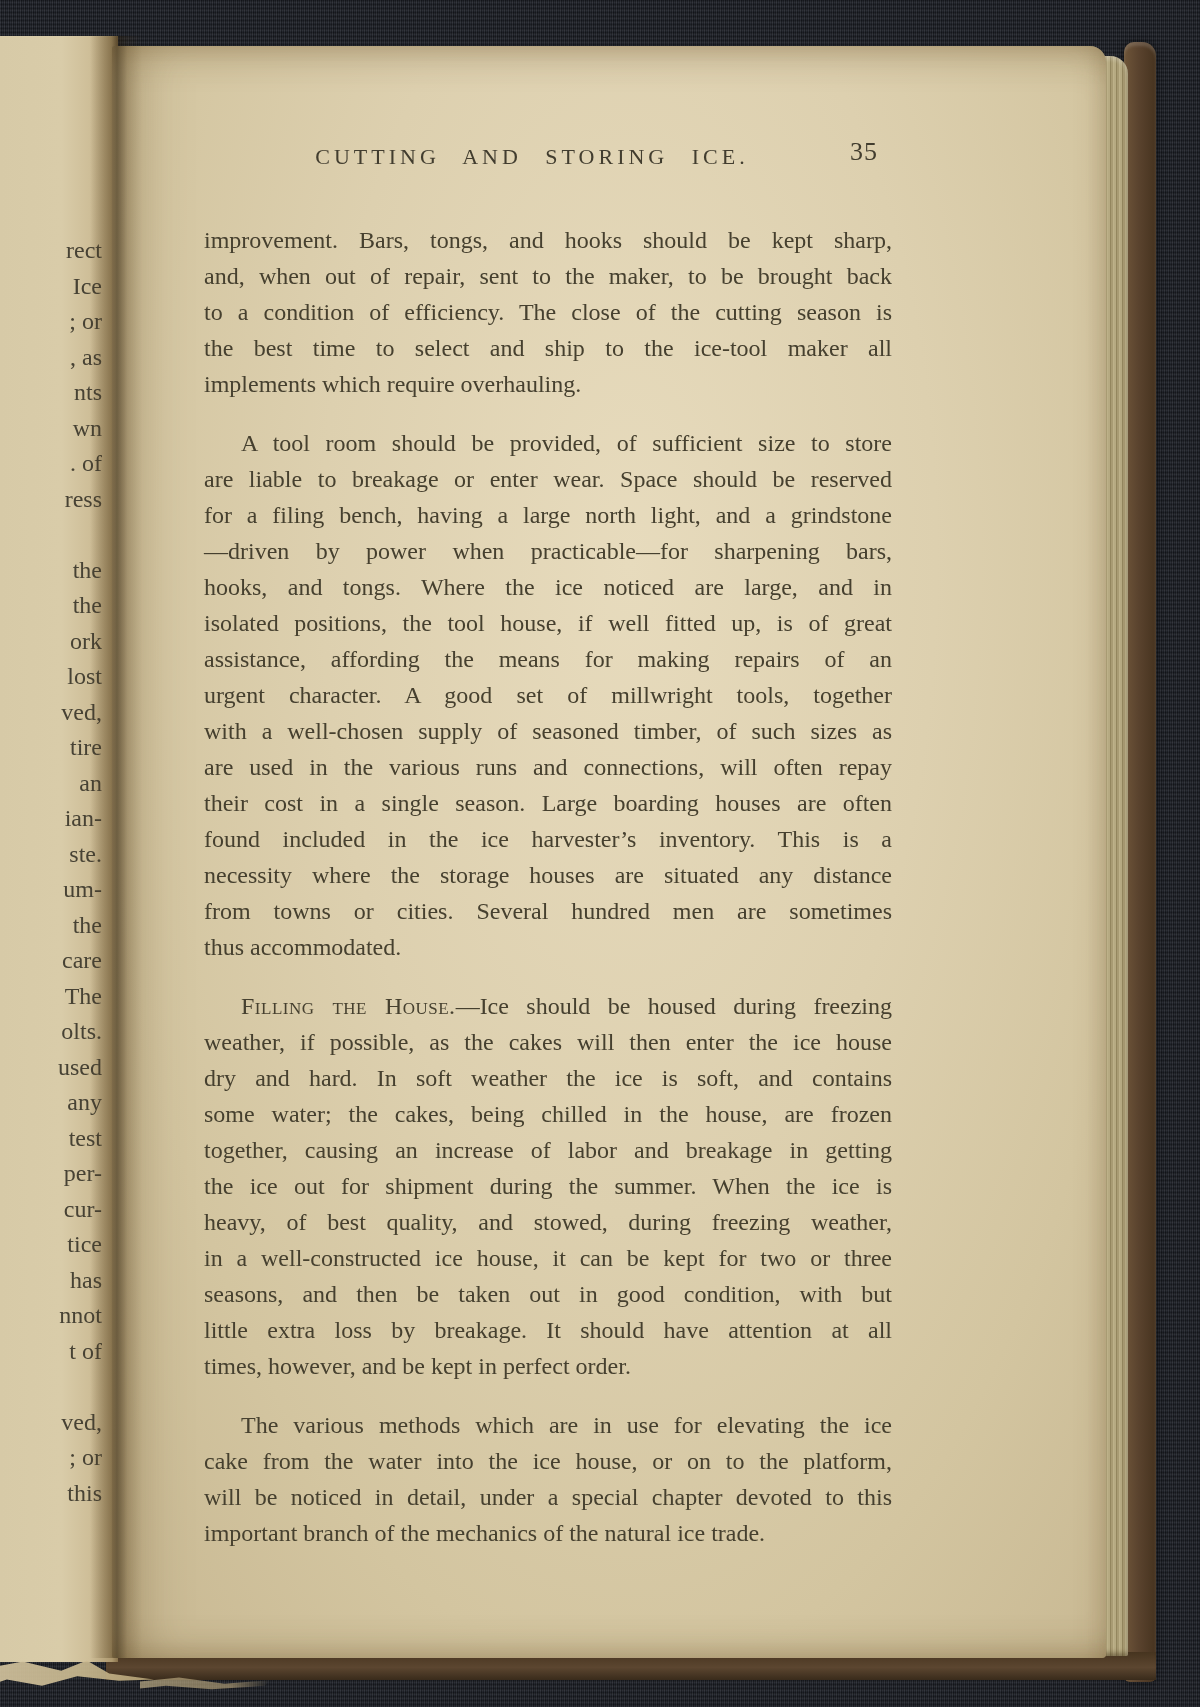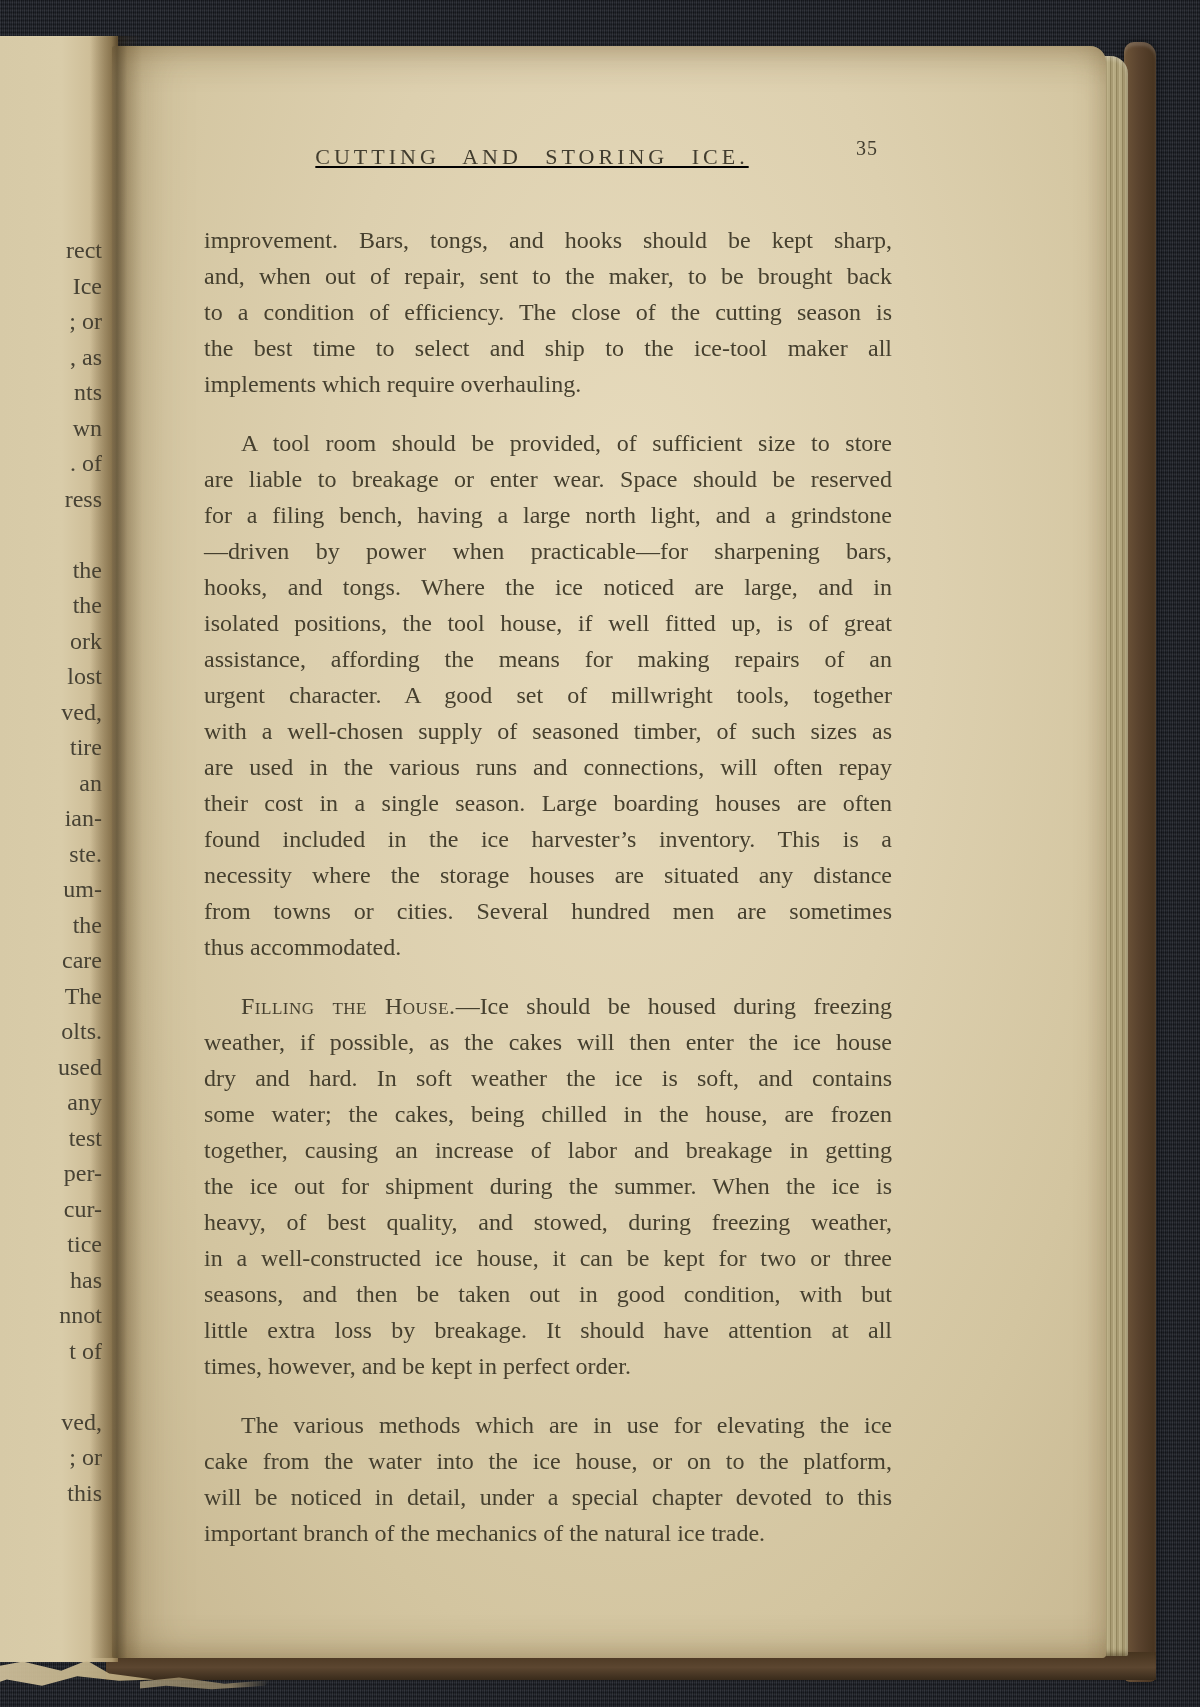--- a/index.html
+++ b/index.html
@@ -48,25 +48,25 @@
     box-shadow:
       inset 46px 0 60px -34px rgba(110,85,45,.62),
       inset 0 28px 42px -28px rgba(110,85,45,.48),
       inset -18px 0 30px -18px rgba(110,85,45,.35),
       inset 0 -26px 38px -26px rgba(110,85,45,.42);
   }
   .gutter{
     position:absolute;left:90px;top:36px;width:52px;height:1622px;pointer-events:none;
     background:linear-gradient(90deg, rgba(70,50,20,0) 0%, rgba(70,50,20,.34) 40%, rgba(40,28,10,.46) 52%, rgba(70,50,20,.16) 72%, rgba(70,50,20,0) 100%);
   }
-  .header{position:absolute;left:76px;top:98px;width:688px;text-decoration:underline;}
+  .header{position:absolute;left:76px;top:98px;width:688px;}
   .running-title{
     display:block;text-align:center;font-size:22px;letter-spacing:4px;word-spacing:14px;color:#423d2f;
   }
-  .page-number{position:absolute;right:-2px;top:-7px;font-size:20px;letter-spacing:1px;color:#423d2f;}
+  .page-number{position:absolute;right:-2px;top:-7px;font-size:26px;letter-spacing:1px;color:#423d2f;}
   .body-text{
     position:absolute;left:92px;top:176px;width:688px;
     font-size:24px;line-height:36px;color:#46402f;
   }
   .line{text-align:justify;text-align-last:justify;}
   .line.last{text-align-last:left;}
   .line.first{text-indent:37px;margin-top:23px;}
   .smallcaps{font-variant:small-caps;letter-spacing:.5px;}
   
   .tatter.t1{

